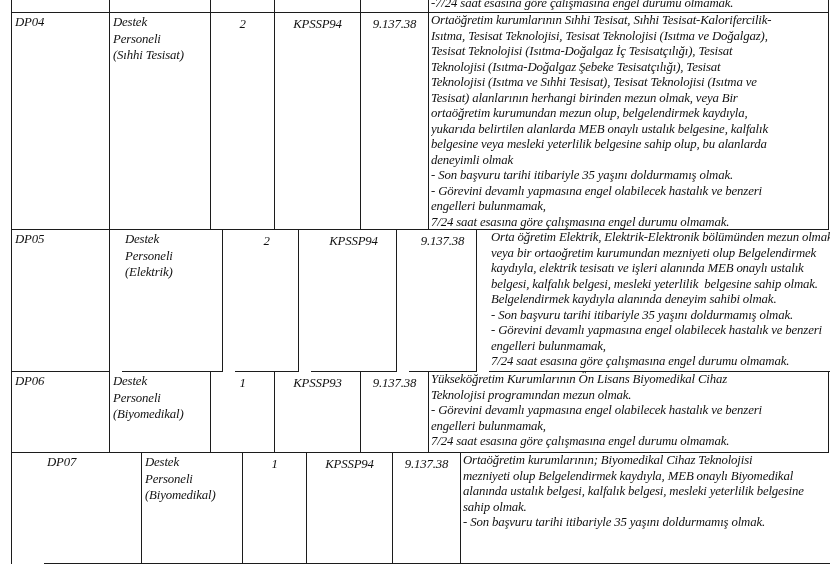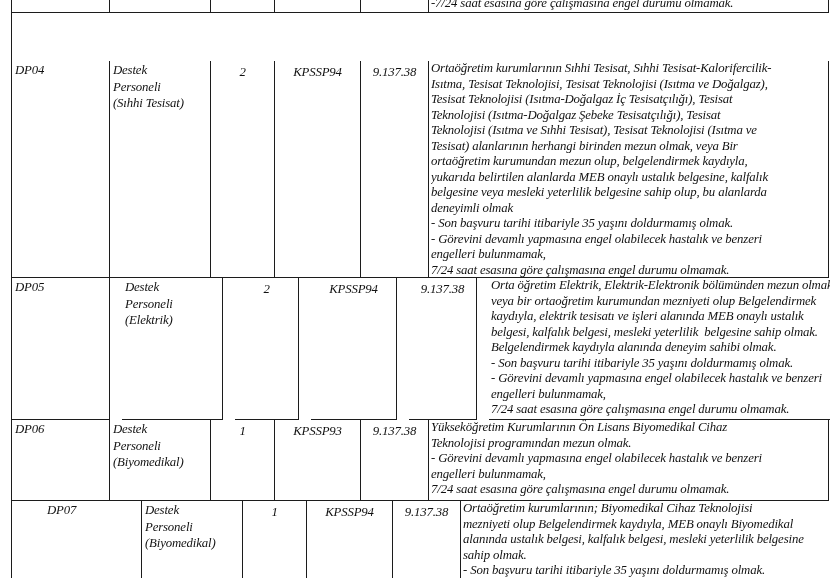--- a/index.html
+++ b/index.html
@@ -51,21 +51,21 @@
       <div class="t-cell c-title"></div>
       <div class="t-cell c-count"></div>
       <div class="t-cell c-type"></div>
       <div class="t-cell c-score"></div>
       <div class="t-cell c-req">
         <div class="clip-frag">-7/24 saat esasına göre çalışmasına engel durumu olmamak.</div>
       </div>
     </div>
 
     <div id="rows-container">
-        <div class="t-row" style="height: 217px; margin-top: 48px;">
+        <div class="t-row" style="height: 217px;">
           <div class="t-cell c-code" style="height: 100%;">DP04</div>
           <div class="t-cell c-title" style="height: 100%;">
             <div class="title-line">Destek</div>
             <div class="title-line">Personeli</div>
             <div class="title-line">(Sıhhi Tesisat)</div>
           </div>
           <div class="t-cell c-count" style="height: 100%;">2</div>
           <div class="t-cell c-type" style="height: 100%;">KPSSP94</div>
           <div class="t-cell c-score" style="height: 100%;">9.137.38</div>
           <div class="t-cell c-req" style="height: 100%;">

